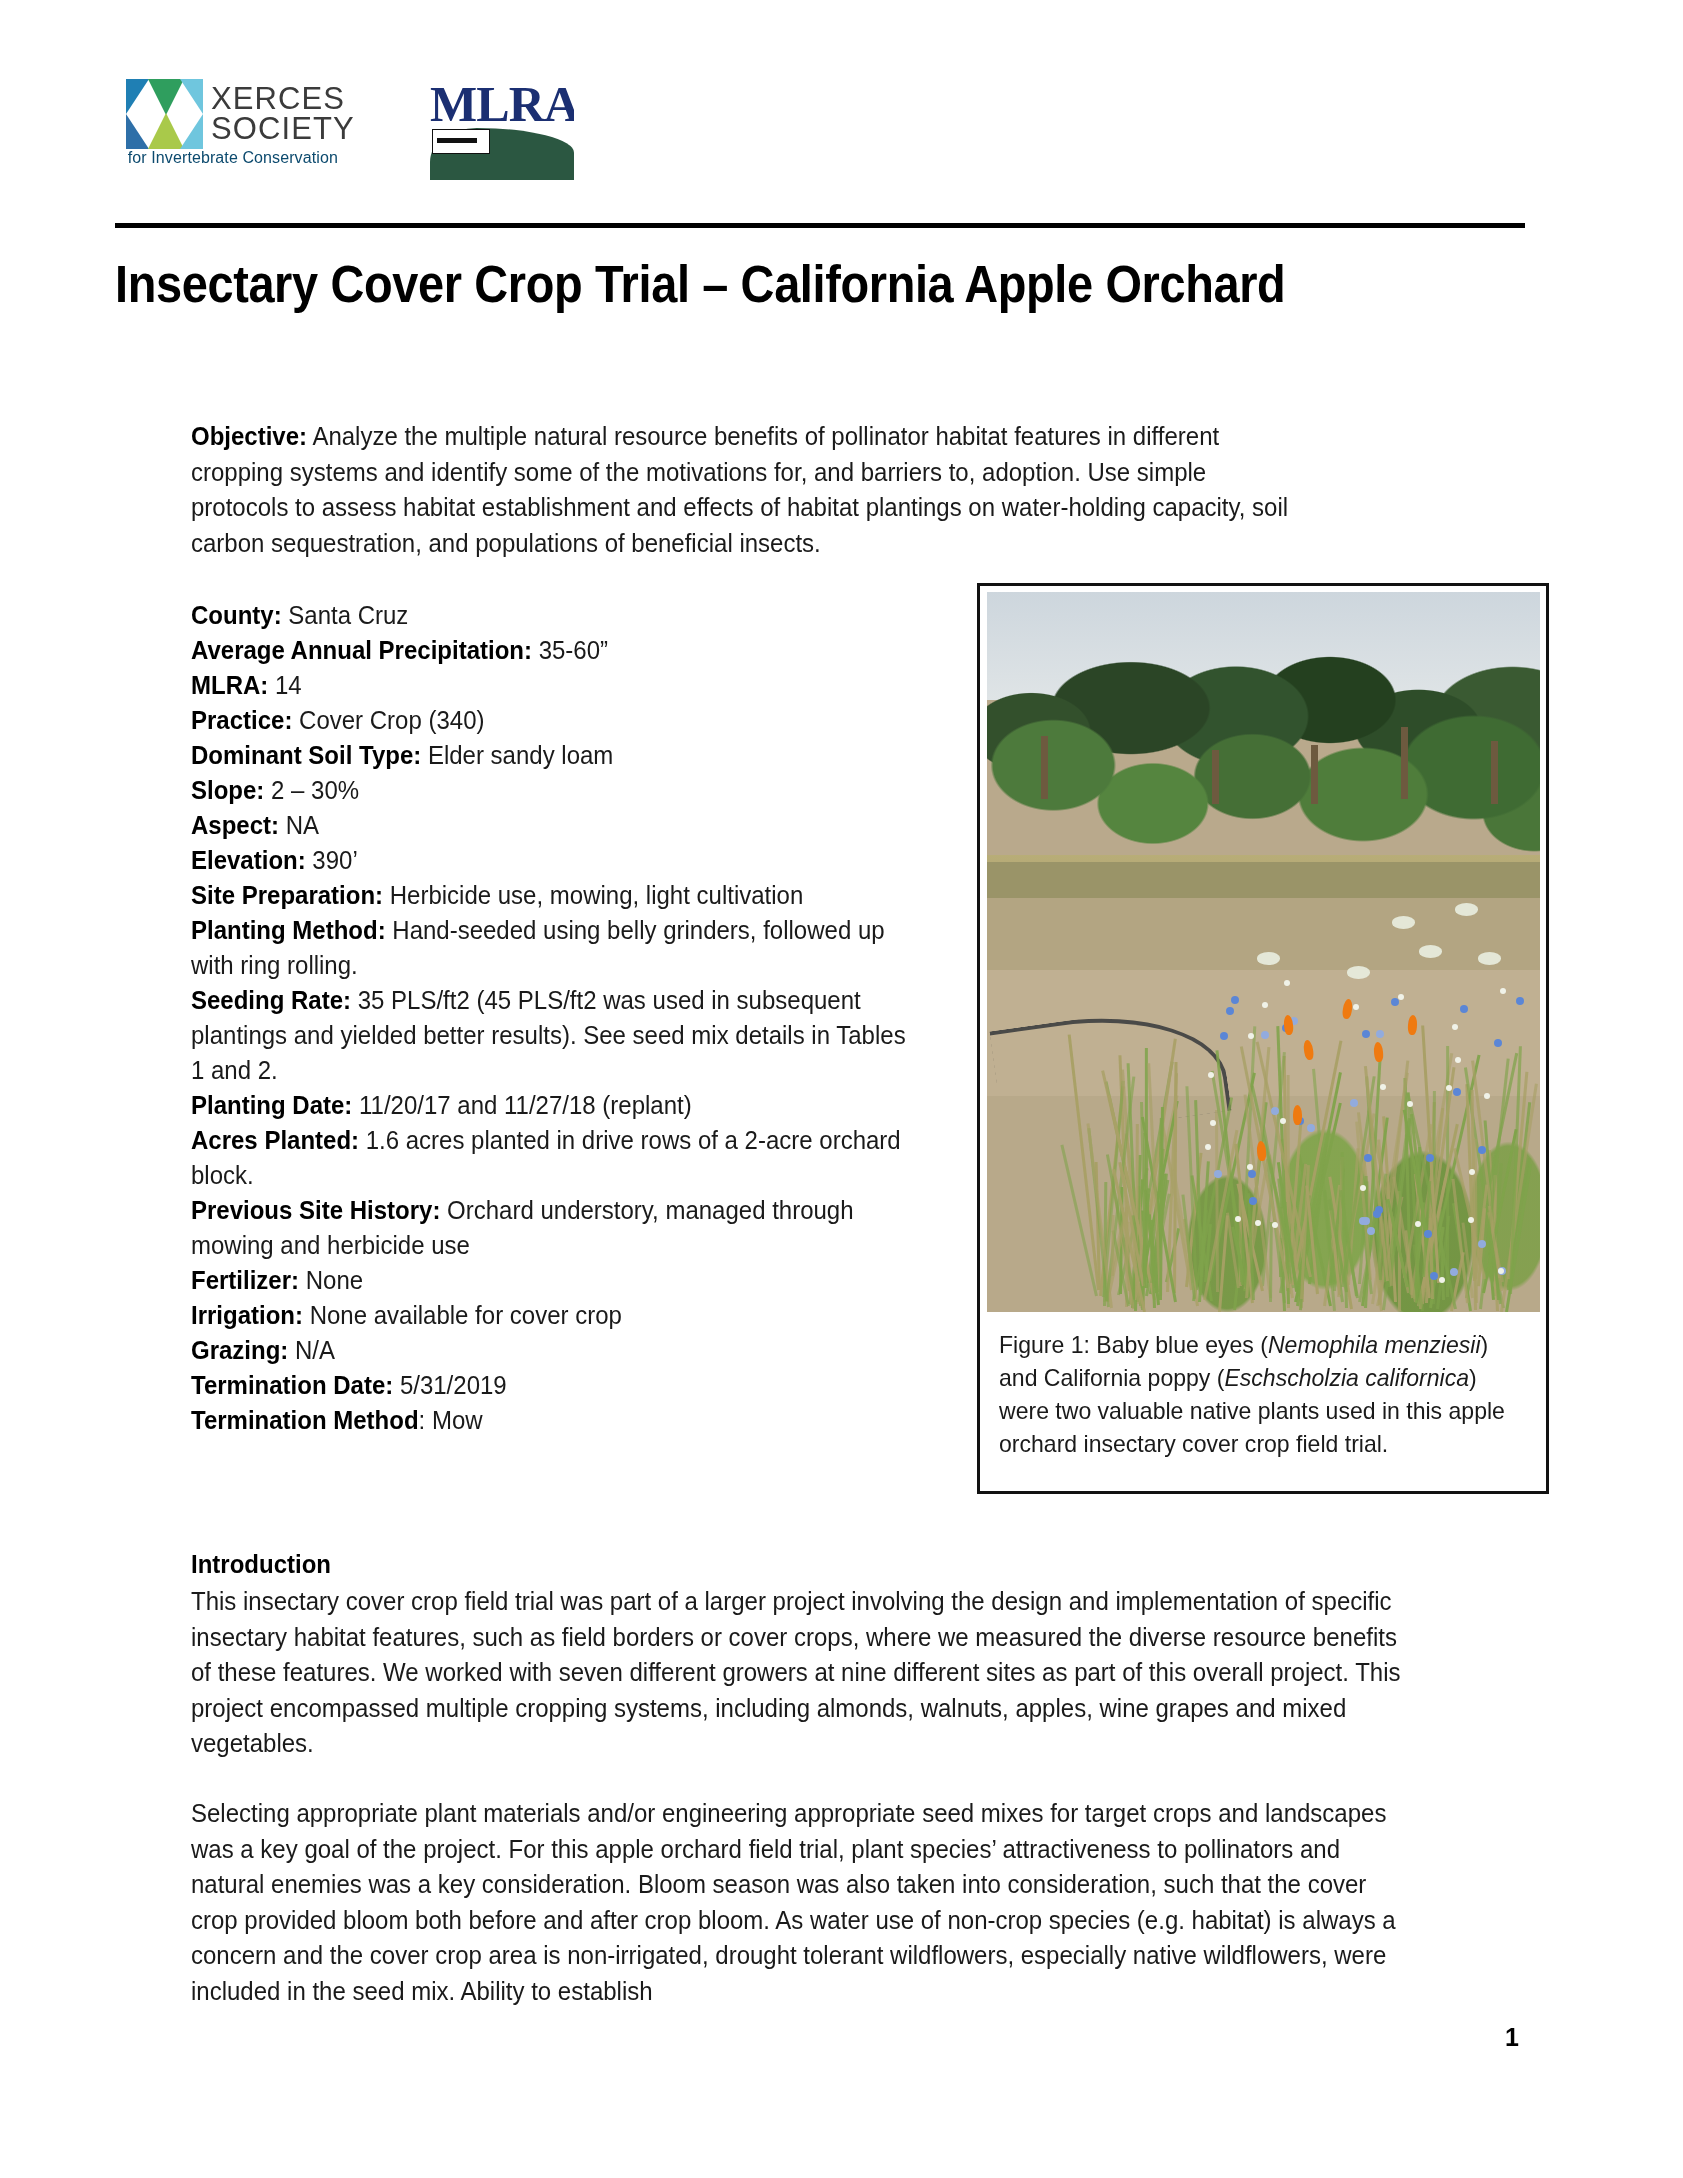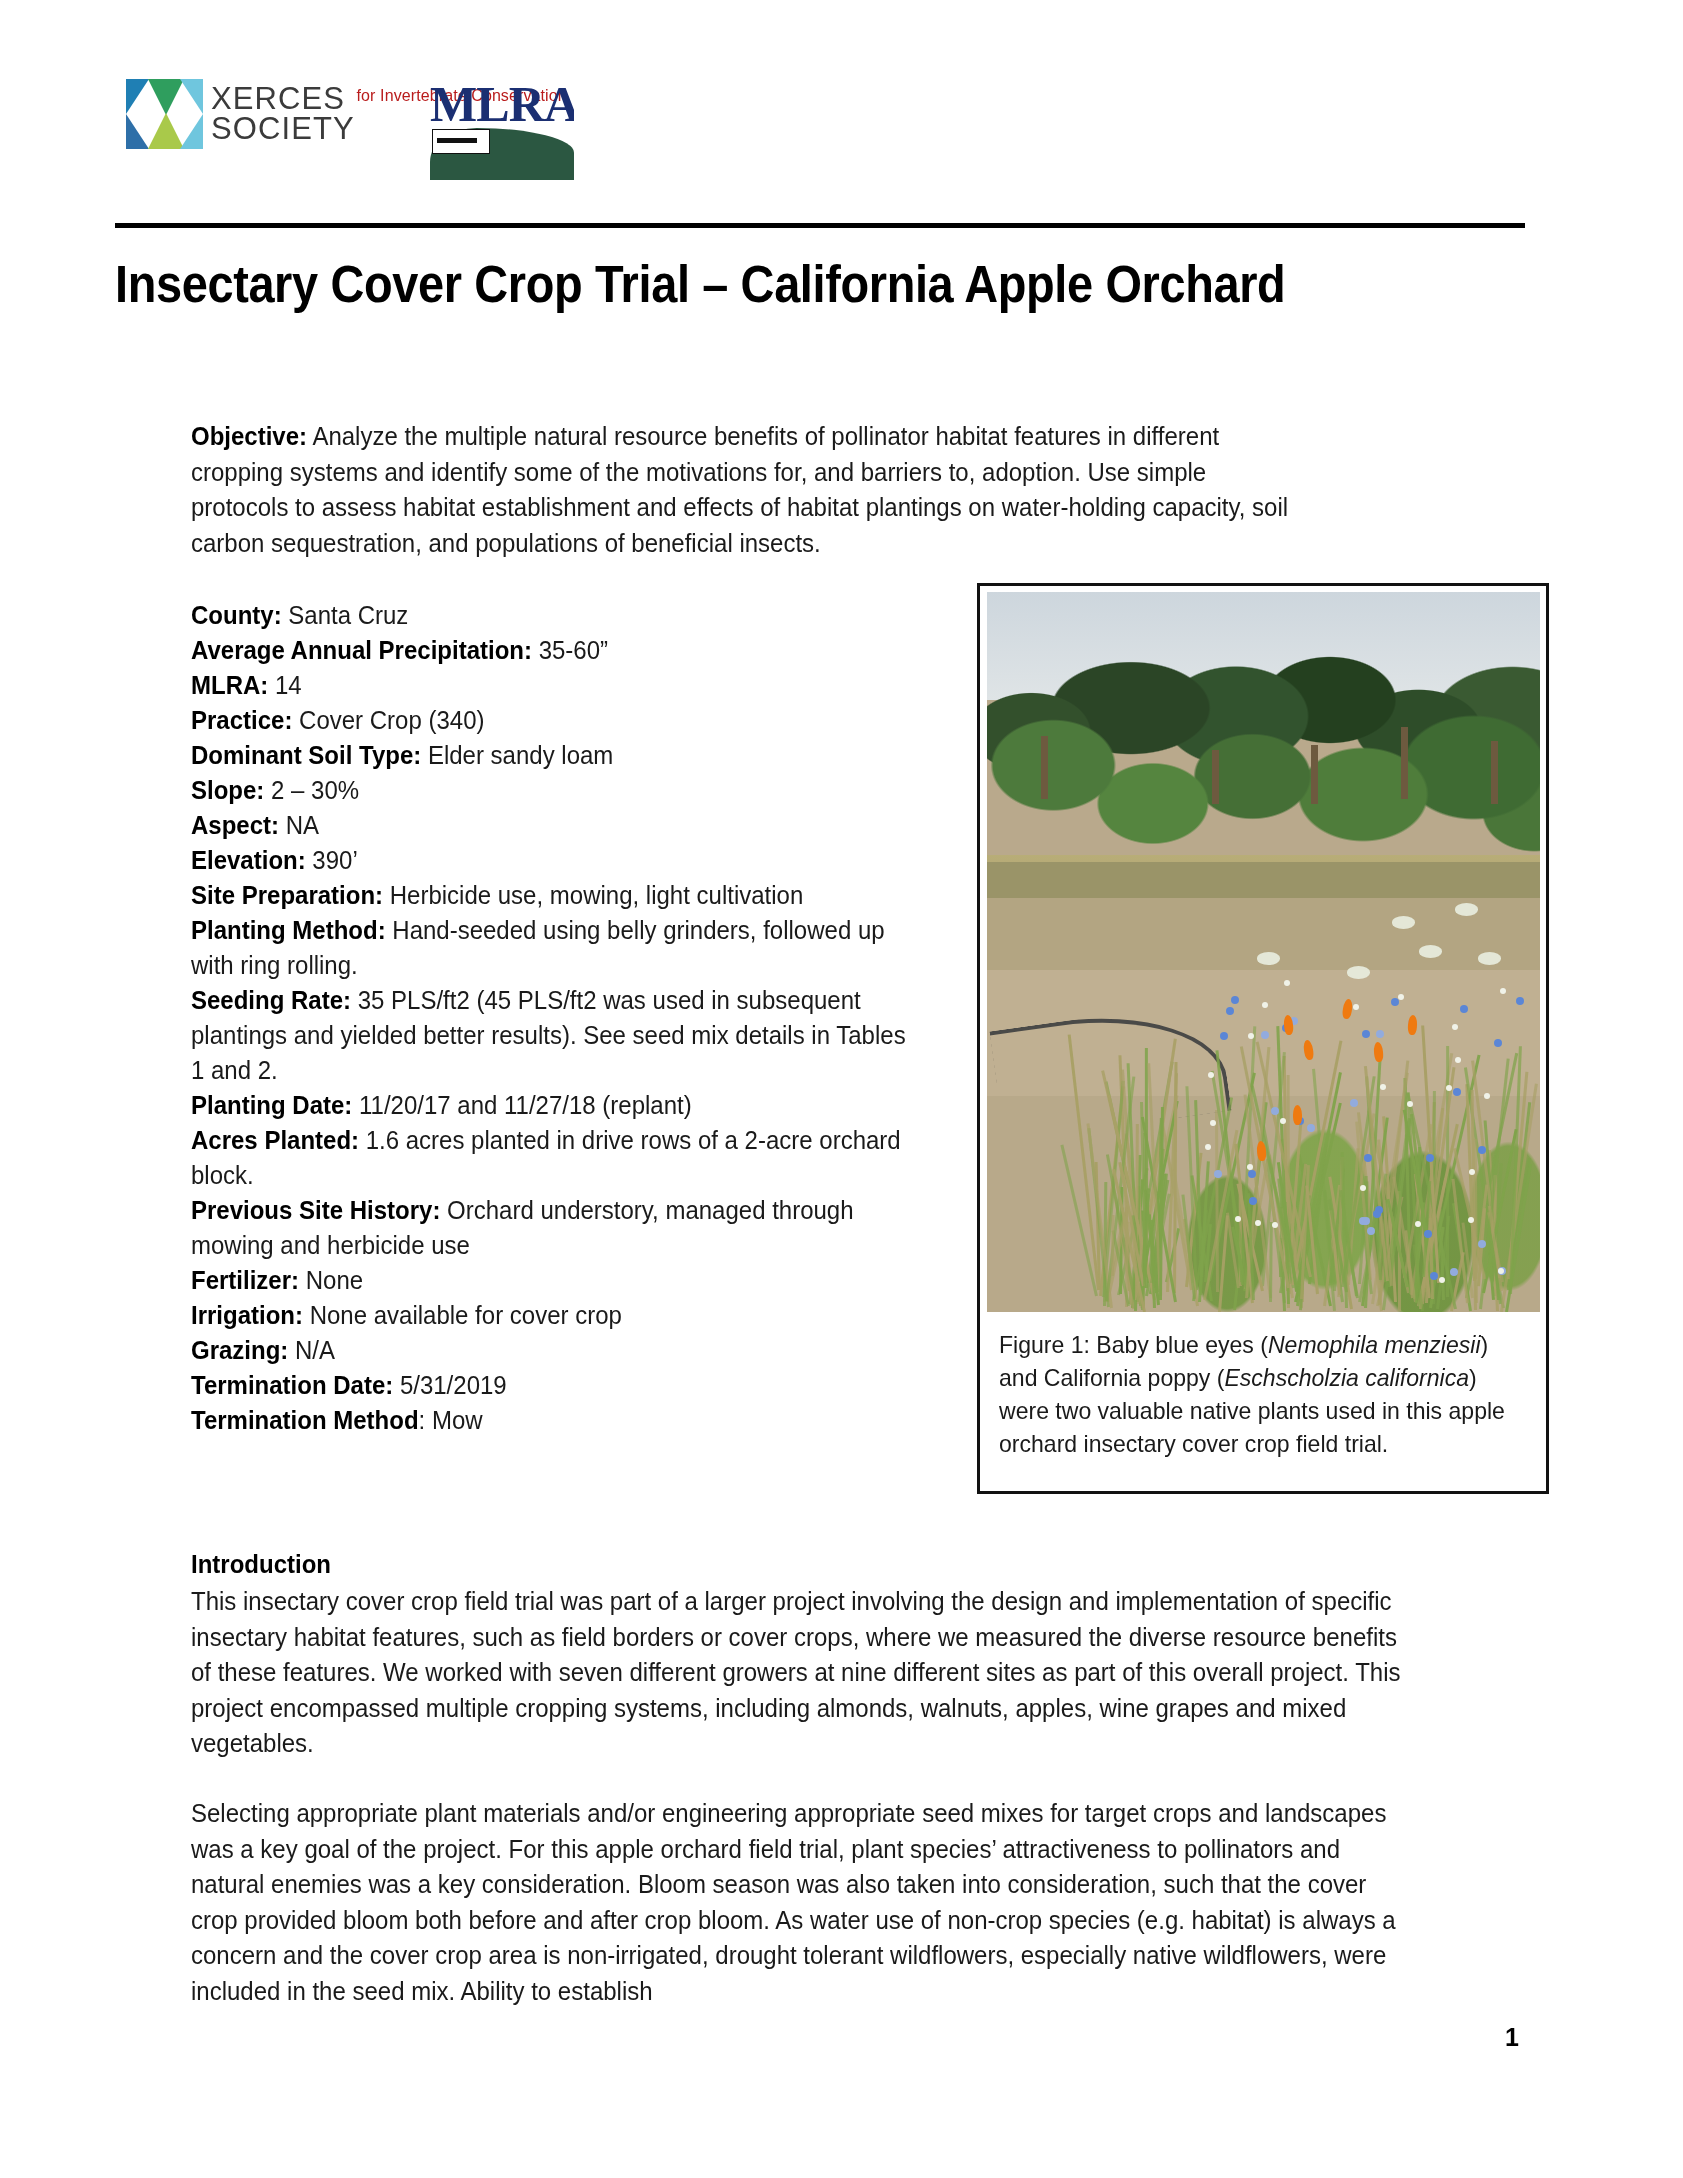--- a/index.html
+++ b/index.html
@@ -25,21 +25,21 @@
     left: 126px;
     top: 79px;
     width: 1431px;
     height: 117px;
     display: flex;
     align-items: flex-start;
     gap: 56px;
   }
   .xerces-logo {
     display: flex;
-    flex-direction: row;
+    flex-direction: column;
     width: 248px;
   }
   .xerces-top {
     display: flex;
     align-items: center;
     gap: 8px;
   }
   .xerces-mark {
     position: relative;
     width: 77px;
@@ -90,26 +90,25 @@
     line-height: 0.98;
   }
   .xerces-words span {
     font-family: "Liberation Sans", sans-serif;
     font-size: 31px;
     letter-spacing: 1.1px;
     color: #3b3b3b;
   }
   .xerces-tagline {
     font-size: 16px;
-    color: #b91c1c;
-    margin-top: 8px;
+    color: #0c4a6e;
+    margin-top: 0;
     margin-left: 1.8px;
     letter-spacing: 0.1px;
     white-space: nowrap;
-    text-align: center;
   }
   .usda-logo {
     position: relative;
     width: 144px;
     height: 101px;
     flex: none;
     overflow: hidden;
   }
   .usda-word {
     font-family: "Liberation Serif", serif;

